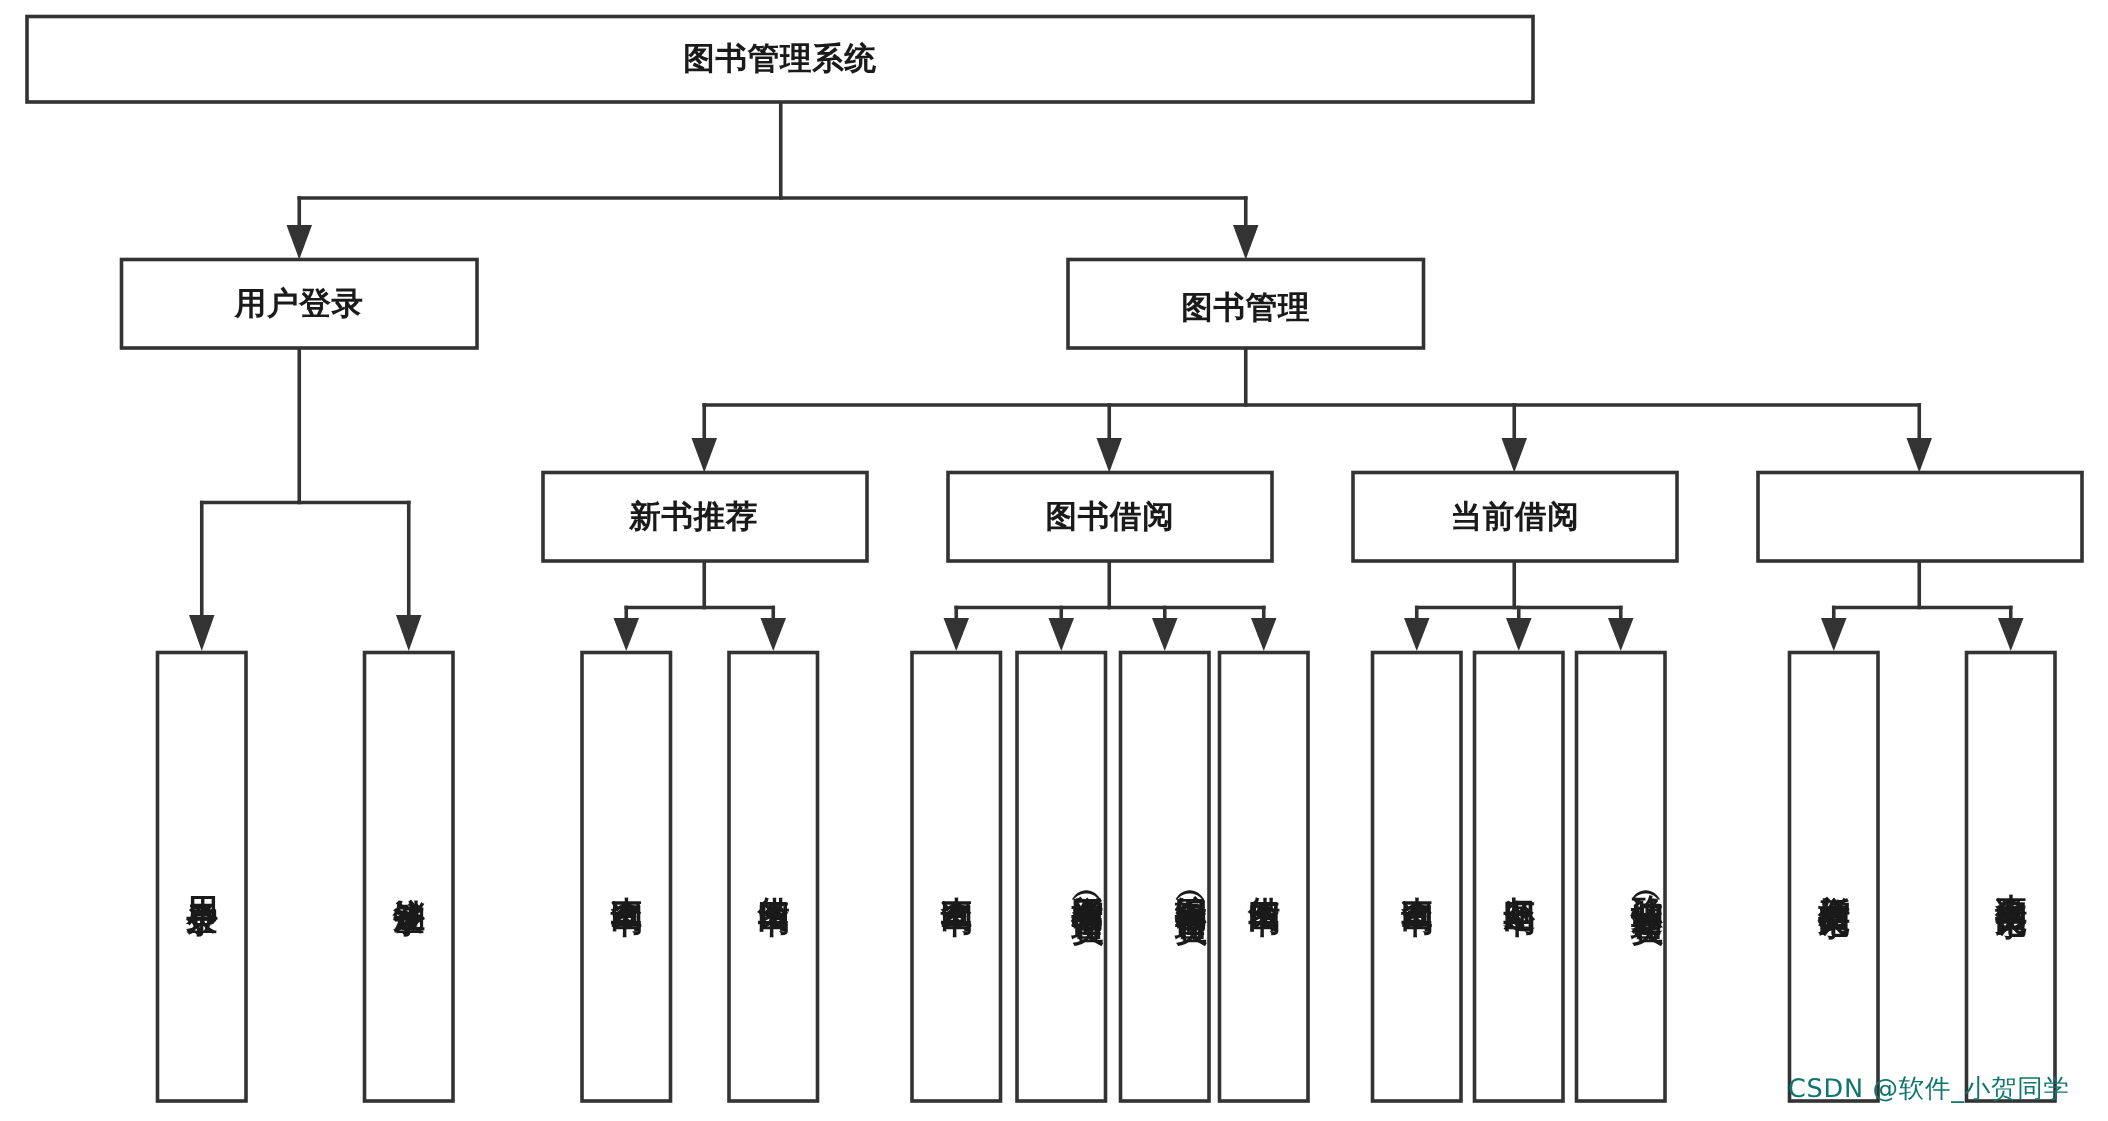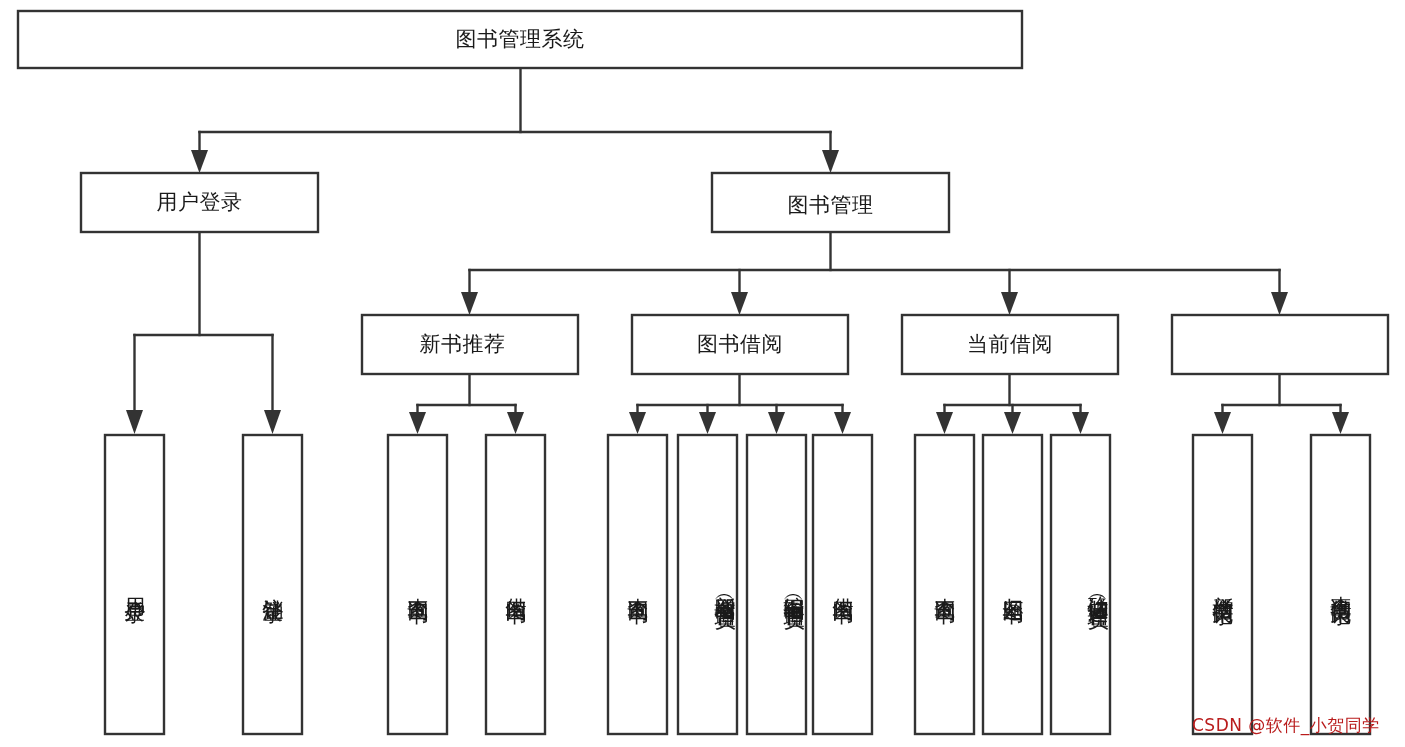--- a/index.html
+++ b/index.html
@@ -42,35 +42,36 @@
   }
   .node-label {
     position: absolute;
     display: flex;
     align-items: center;
     justify-content: center;
     color: #1a1a1a;
     line-height: 1.18;
     pointer-events: none;
     text-align: center;
+    font-weight: bold;
   }
   .node-label.horizontal {
     font-size: 21px;
     letter-spacing: 0.5px;
   }
   .node-label.vertical {
     writing-mode: vertical-rl;
     text-orientation: upright;
     font-size: 21px;
     letter-spacing: 2px;
   }
   .watermark {
     position: absolute;
     font-size: 17px;
-    color: #b91c1c;
+    color: #0f766e;
     letter-spacing: 0.5px;
     white-space: nowrap;
     user-select: none;
   }
 </style>
 </head>
 <body>
 
 <div id="diagram-root">
 

